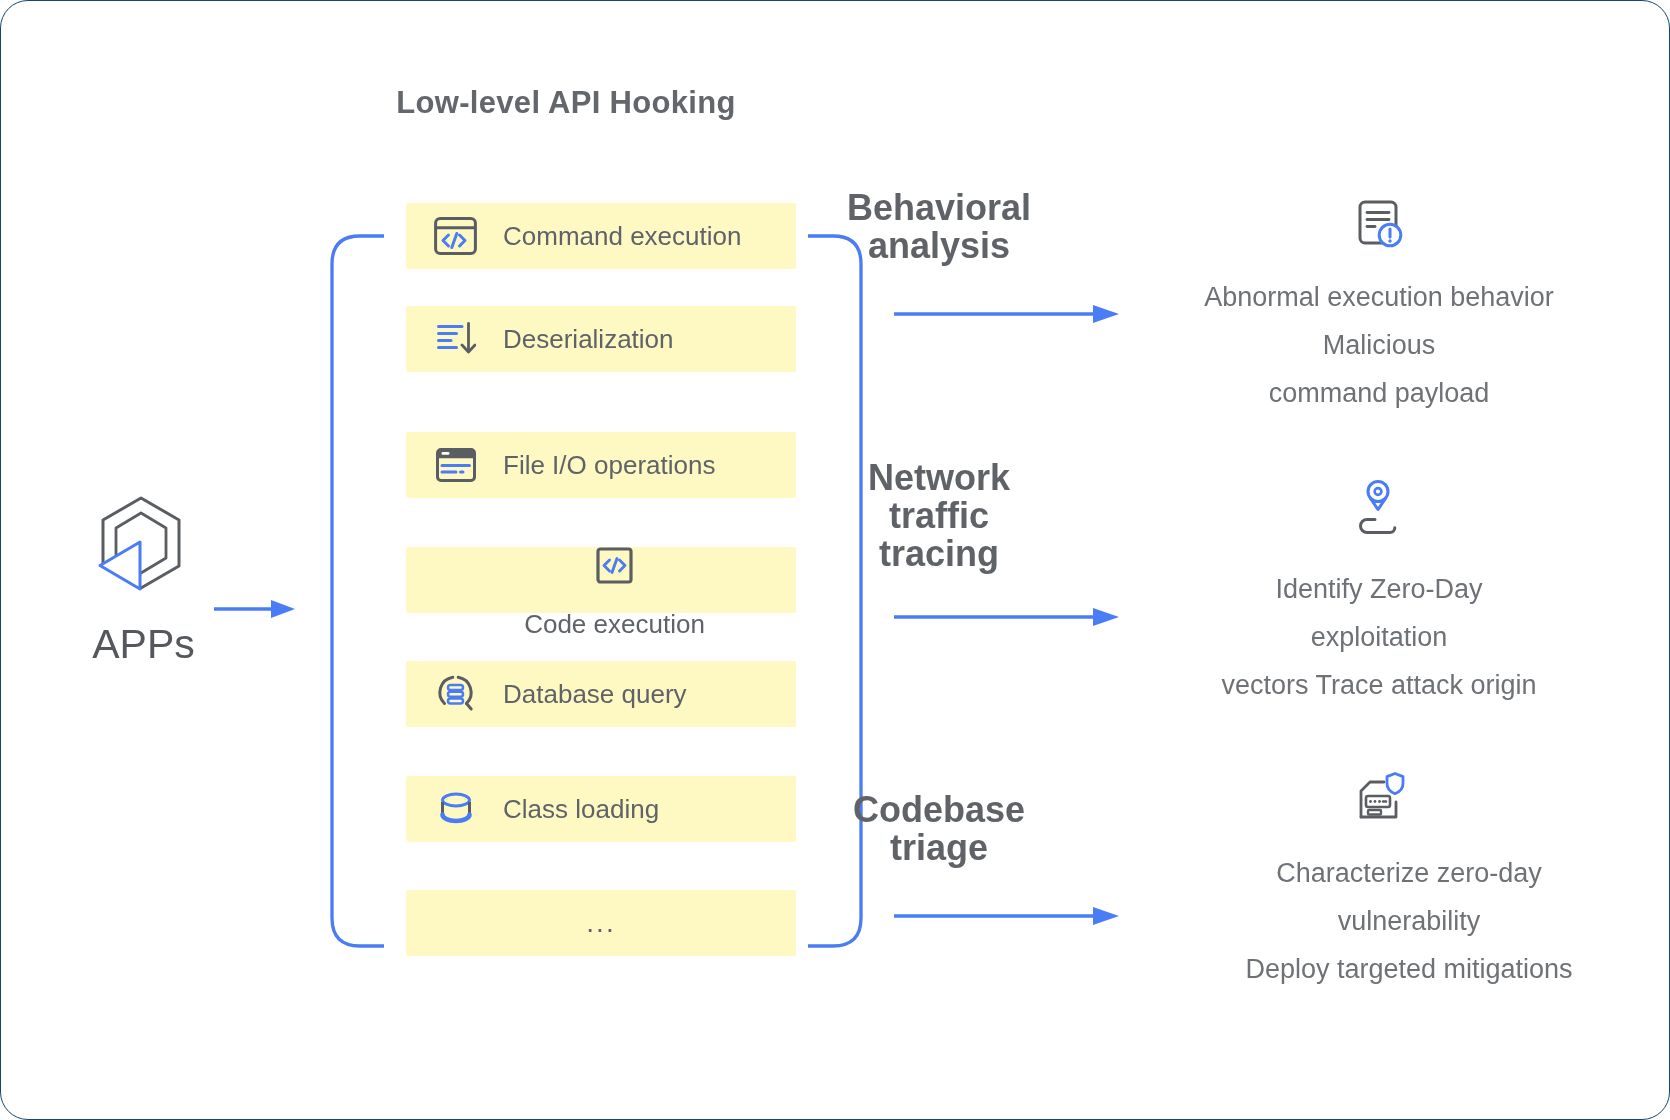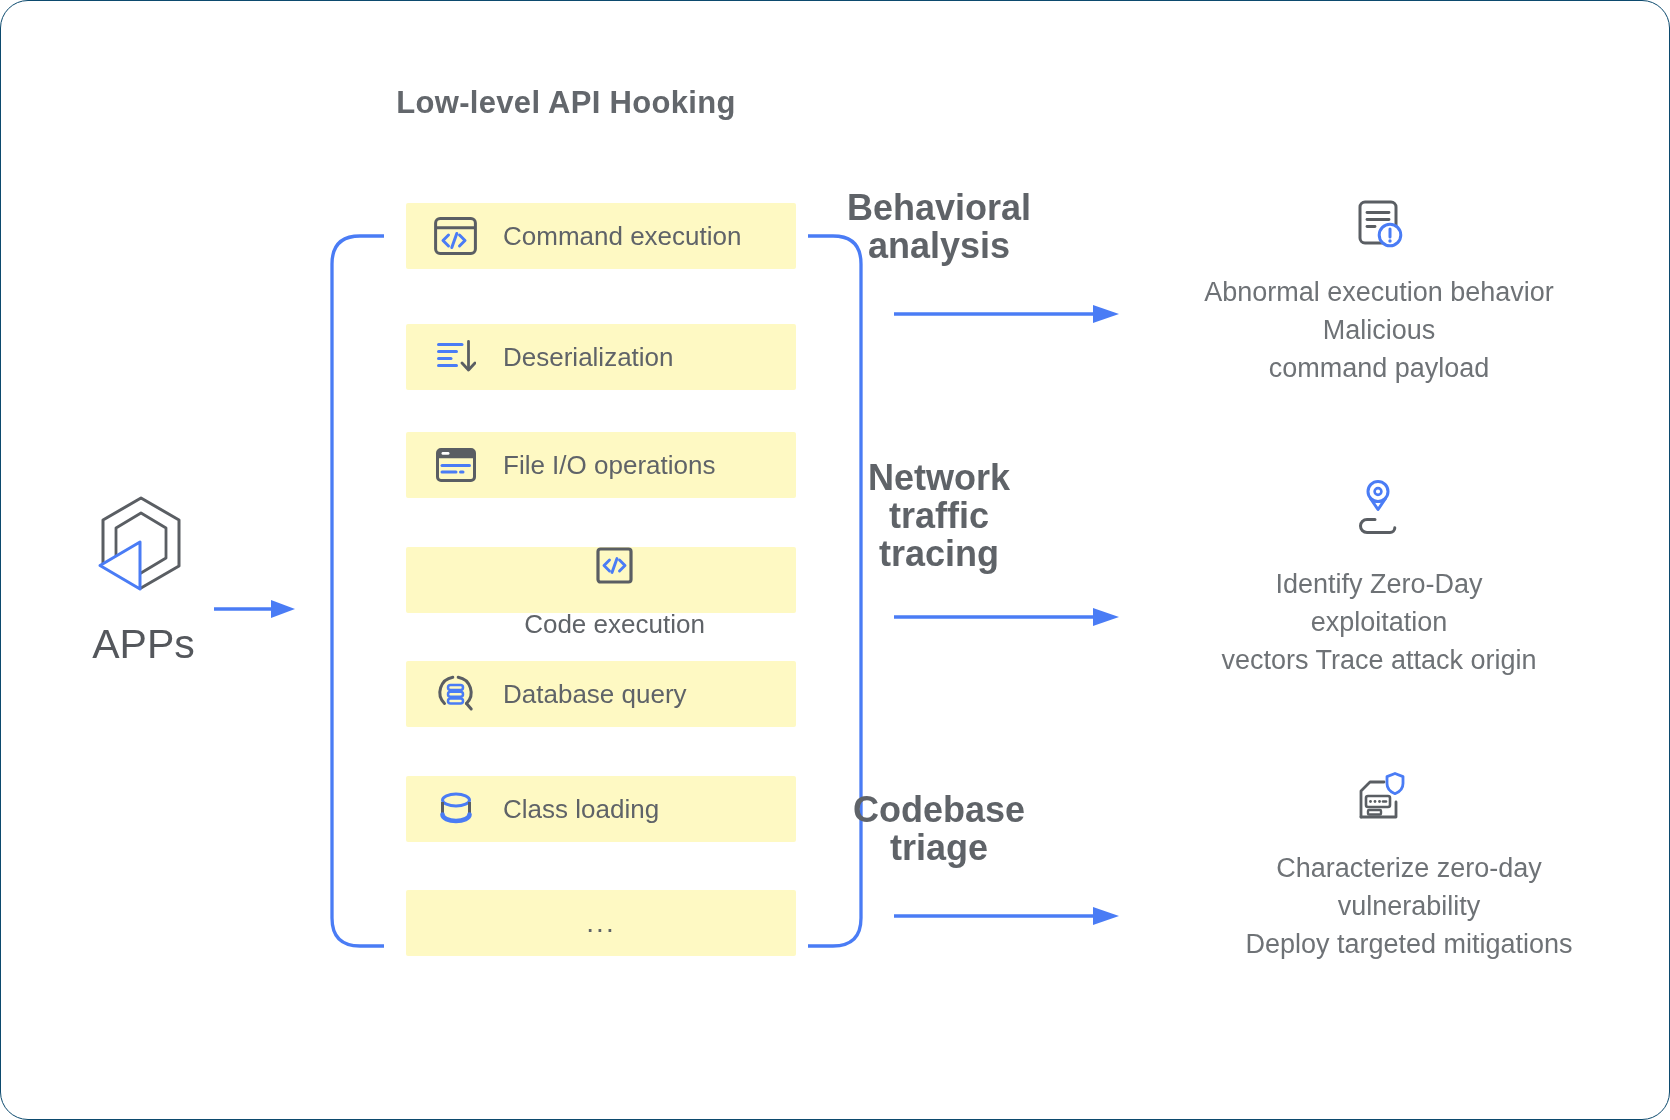--- a/index.html
+++ b/index.html
@@ -26,21 +26,21 @@
   .hook-box .icon-wrap { width:45px; display:flex; justify-content:center; align-items:center; }
   .hook-box .lbl { font-size:26px; color:#5f6368; }
   .hook-box.dots { justify-content:center; padding-left:0; }
   .hook-box.dots .lbl { font-size:28px; letter-spacing:2px; }
   .flow-label {
     width:260px; text-align:center; font-size:36px; font-weight:600;
     color:#5f6368; line-height:38px; white-space:pre-line;
   }
   .outcome-text {
     width:520px; text-align:center; font-size:27px; color:#6e7276;
-    line-height:38px; white-space:pre-line;
+    line-height:48px; white-space:pre-line;
   }
   svg { display:block; }
 </style>
 </head>
 <body>
 
 <div class="canvas">
 
   <div class="abs title">Low-level API Hooking</div>
 
@@ -74,21 +74,21 @@
         <rect x="1.6" y="2.6" width="39.8" height="34.8" rx="4.5" fill="none" stroke="#5a5e63" stroke-width="3"></rect>
         <line x1="1.6" y1="11.8" x2="41.4" y2="11.8" stroke="#5a5e63" stroke-width="3"></line>
         <polyline points="14.5,19 9,24.5 14.5,30" fill="none" stroke="#4a7cf5" stroke-width="3" stroke-linecap="round" stroke-linejoin="round"></polyline>
         <polyline points="25.5,19 31,24.5 25.5,30" fill="none" stroke="#4a7cf5" stroke-width="3" stroke-linecap="round" stroke-linejoin="round"></polyline>
         <line x1="22.8" y1="17.5" x2="17.8" y2="31.5" stroke="#4a7cf5" stroke-width="3" stroke-linecap="round"></line>
       </svg>
     </span>
     <span class="lbl">Command execution</span>
   </div>
 
-  <div class="abs hook-box" style="top:323px;">
+  <div class="abs hook-box" style="top:305px;">
     <span class="icon-wrap">
       <svg width="40" height="36" viewBox="0 0 40 36">
         <g stroke="#4a7cf5" stroke-width="3" stroke-linecap="round">
           <line x1="2.5" y1="5.5" x2="26" y2="5.5"></line>
           <line x1="2.5" y1="12.5" x2="20.5" y2="12.5"></line>
           <line x1="2.5" y1="19.5" x2="15" y2="19.5"></line>
           <line x1="2.5" y1="26.5" x2="20.5" y2="26.5"></line>
         </g>
         <g stroke="#5a5e63" stroke-width="2.8" fill="none" stroke-linecap="round" stroke-linejoin="round">
           <line x1="32.5" y1="2.5" x2="32.5" y2="30"></line>

